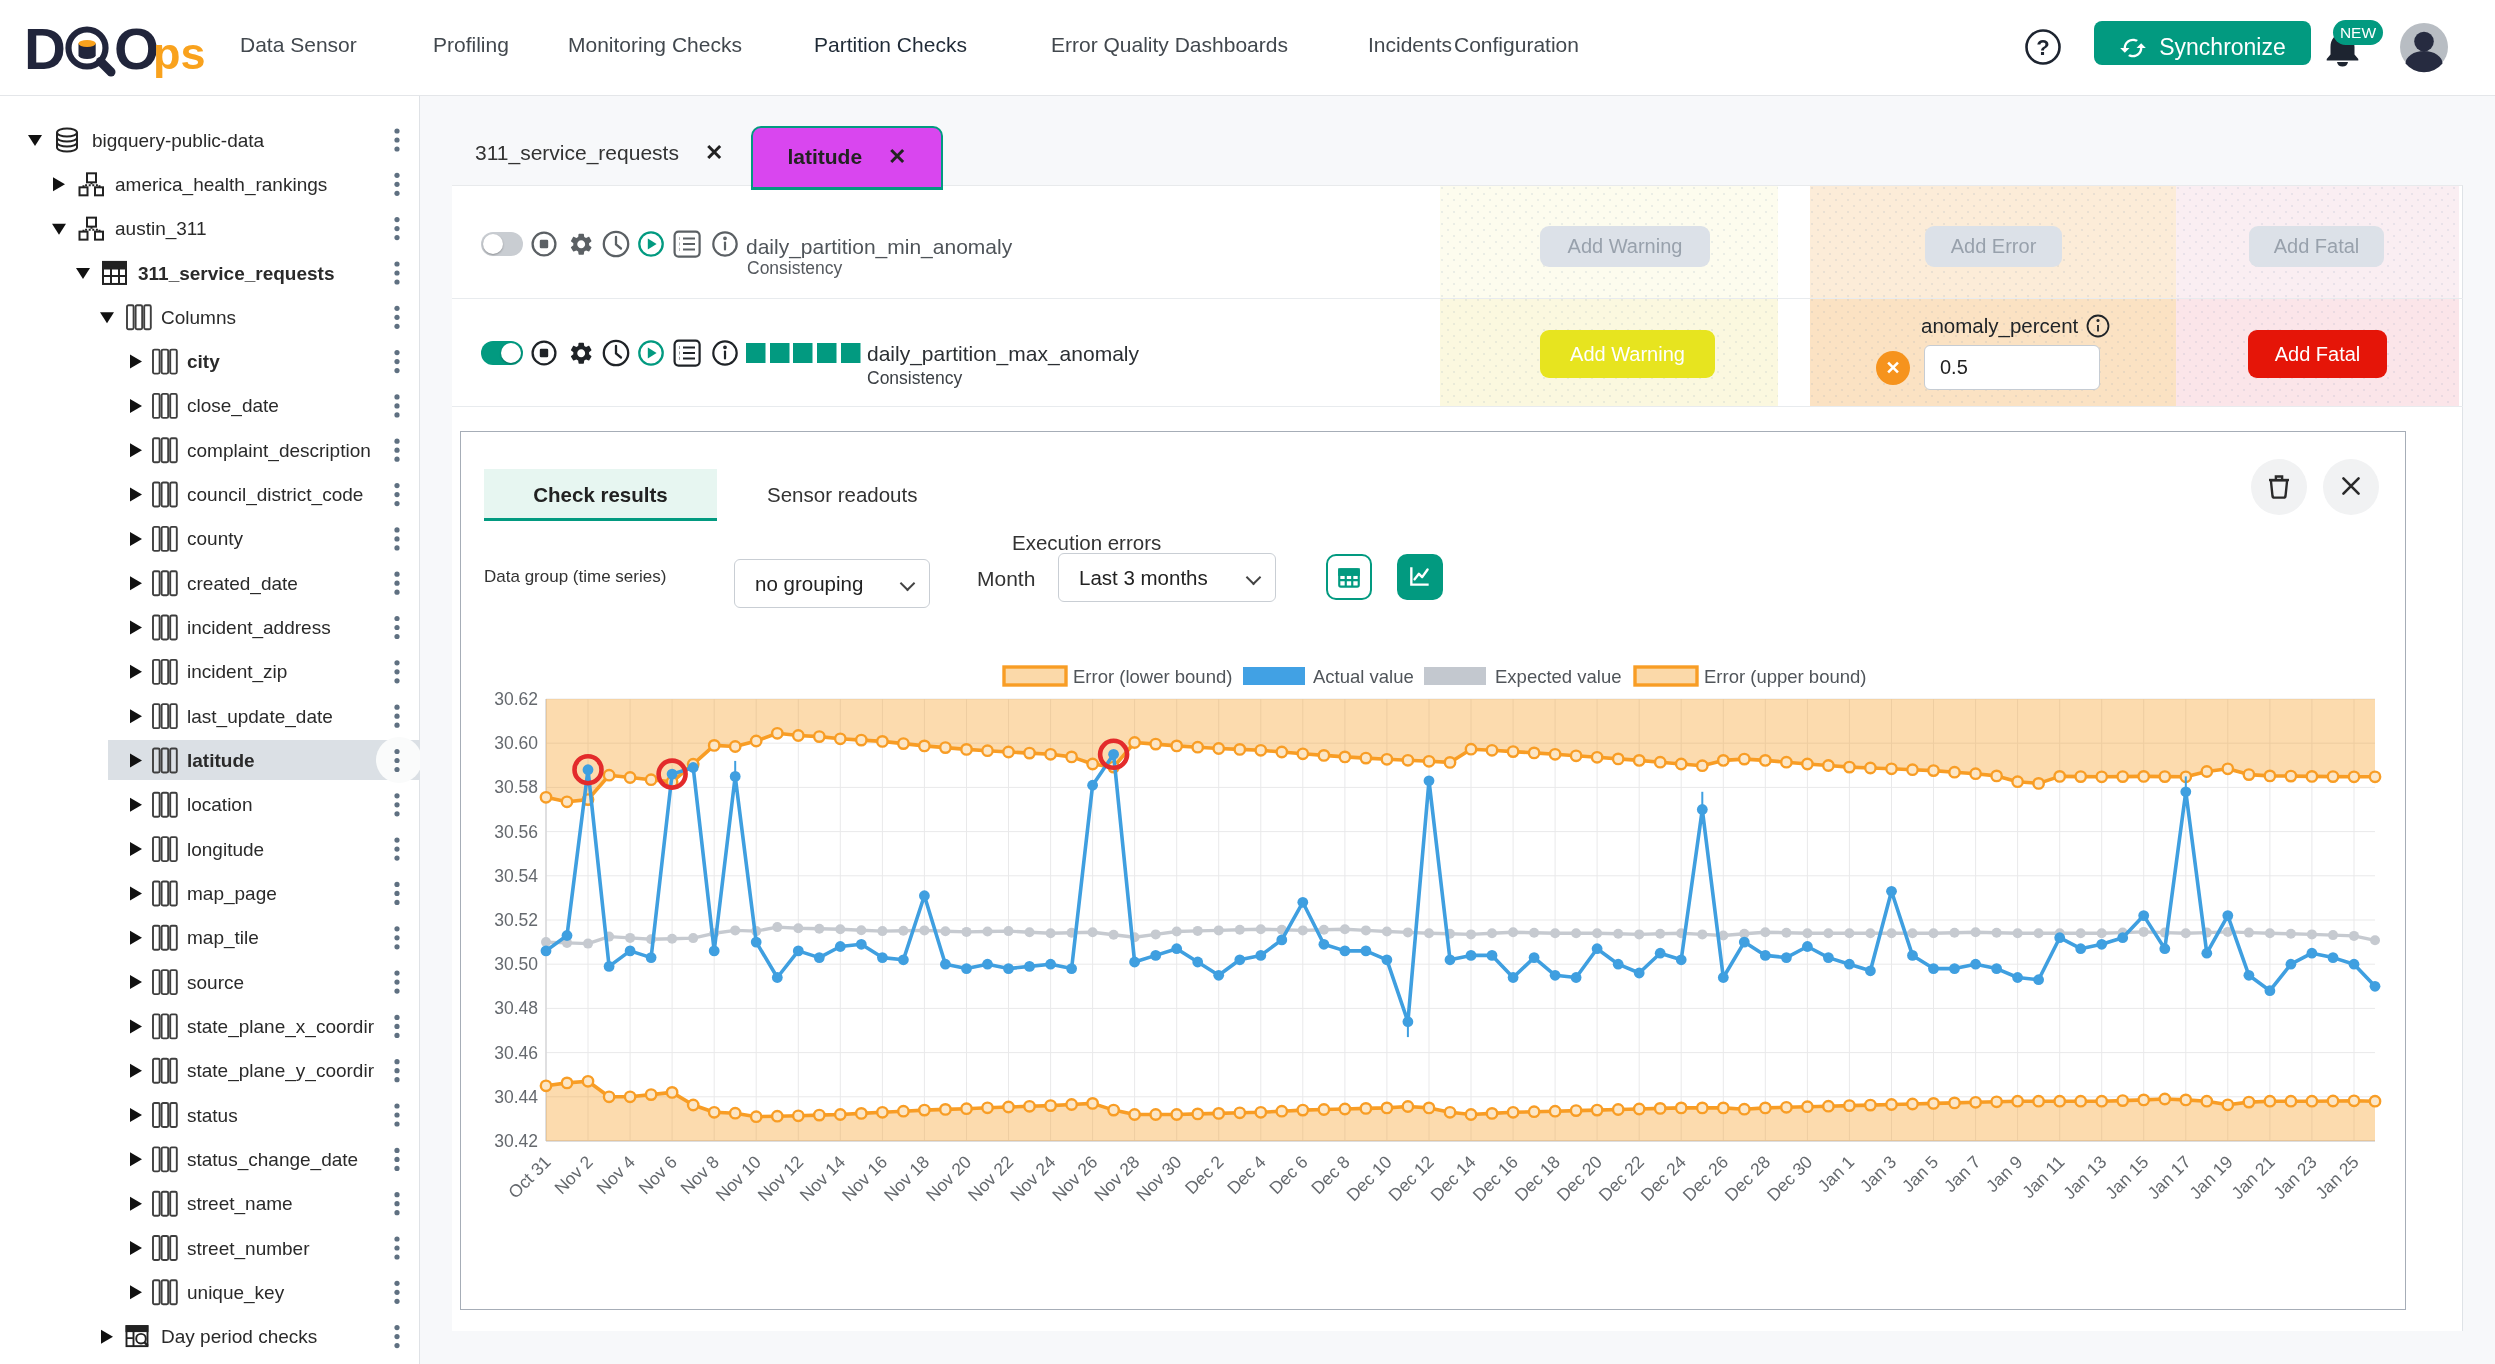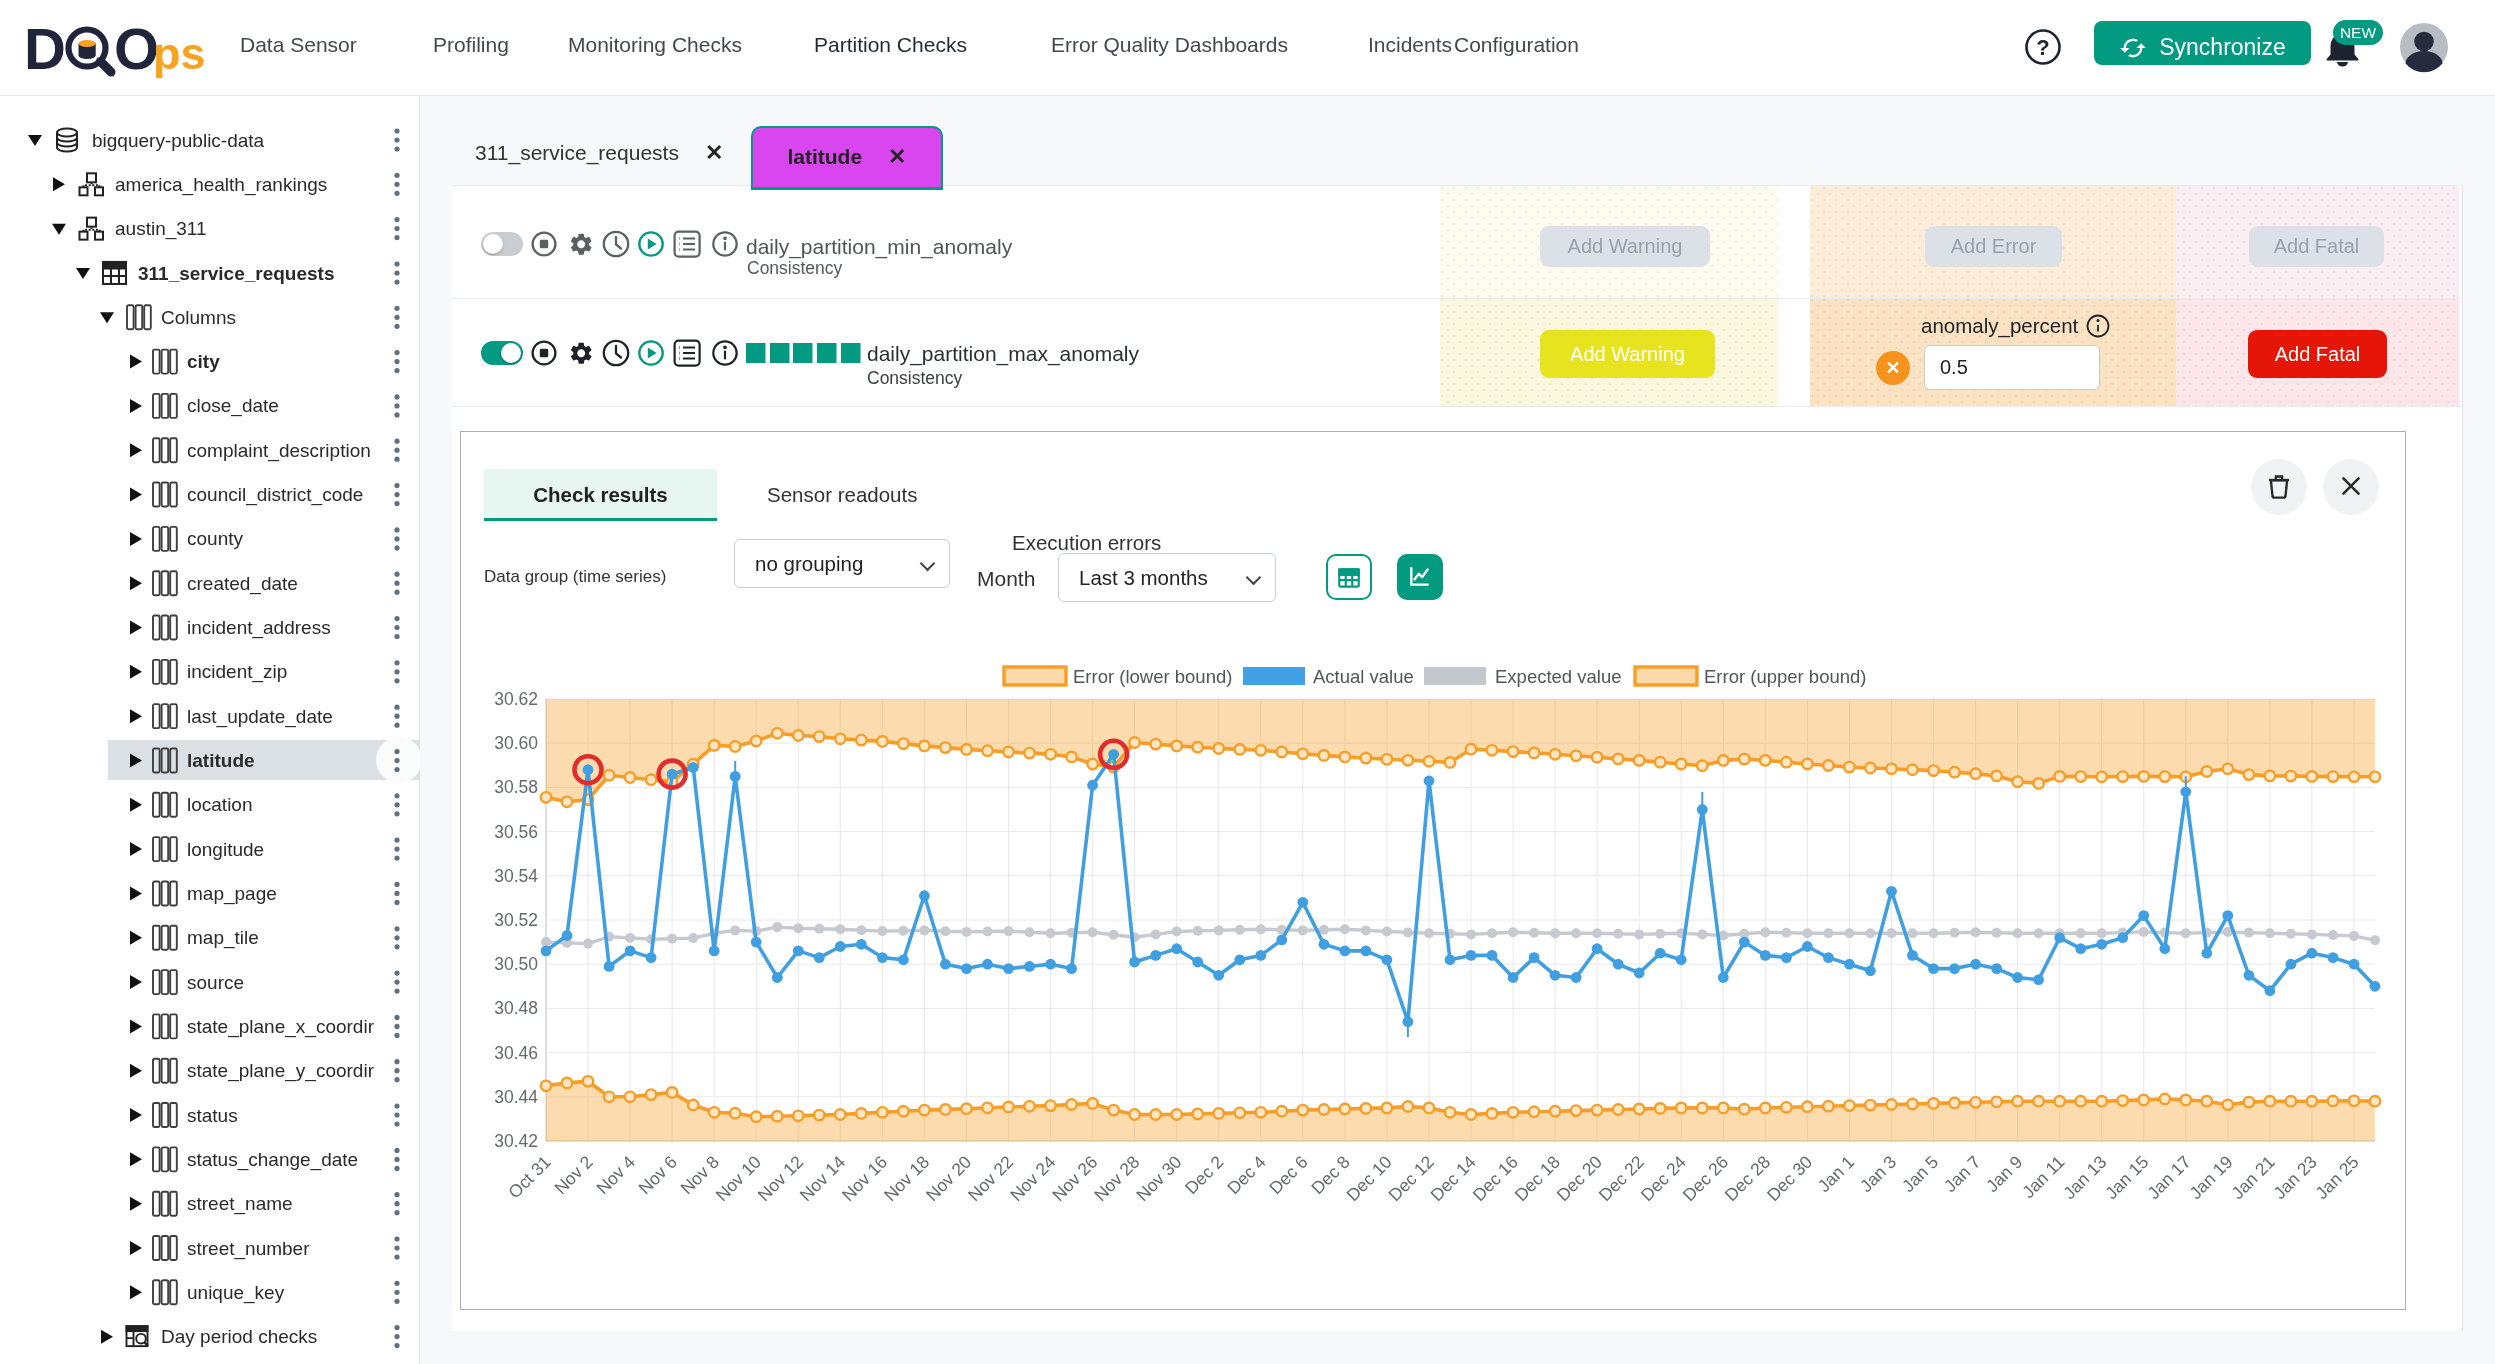--- a/index.html
+++ b/index.html
@@ -497,21 +497,21 @@
       <path d="M4 7.2 h16"></path>
       <path d="M9.5 7 V4.4 h5 V7"></path>
     </svg></div>
 <div class="circbtn" style="left:2323px;top:459px;padding-top:14px"><svg width="26" height="26" viewBox="0 0 24 24" stroke="#2a2a2a" stroke-width="2.4" stroke-linecap="round">
       <path d="M5 5 L19 19 M19 5 L5 19"></path>
     </svg></div>
 <div style="position:absolute;left:484px;top:469px;width:233px;height:52px;background:#e7f6f1;border-bottom:3px solid #029a80;text-align:center;line-height:52px;font-size:20.5px;font-weight:bold;color:#222">Check results</div>
 <div class="ctab" style="left:767px;top:483px;">Sensor readouts</div>
 <div class="ctab" style="left:1012px;top:483px;margin-top:48px;">Execution errors</div>
 <div class="ctab" style="left:484px;top:567px;font-size:17px">Data group (time series)</div>
-<div class="drop" style="left:734px;top:539px;width:216px">no grouping<div class="chev"></div></div>
+<div class="drop" style="left:734px;top:559px;width:196px">no grouping<div class="chev"></div></div>
 <div class="ctab" style="left:977px;top:567px;font-size:21px">Month</div>
 <div class="drop" style="left:1058px;top:553px;width:218px">Last 3 months<div class="chev"></div></div>
 <div style="position:absolute;left:1326px;top:554px;width:46px;height:46px;border:2px solid #029a80;border-radius:10px;background:#fff;text-align:center;padding-top:9px"><svg width="26" height="26" viewBox="0 0 24 24" fill="none" stroke="#029a80" stroke-width="2">
       <rect x="3" y="4" width="18" height="16" rx="1.5"></rect>
       <path d="M3 9 h18 M3 14 h18 M9 9 v11 M15 9 v11"></path>
       <rect x="3" y="4" width="18" height="5" fill="#029a80"></rect>
     </svg></div>
 <div style="position:absolute;left:1397px;top:554px;width:46px;height:46px;border-radius:10px;background:#029a80;text-align:center;padding-top:9px"><svg width="26" height="26" viewBox="0 0 24 24" fill="none" stroke="#fff" stroke-width="2.2">
       <path d="M4 4 v16 h16"></path>
       <path d="M7 15 l4-5 3 3 5-7" stroke-linecap="round" stroke-linejoin="round"></path>

